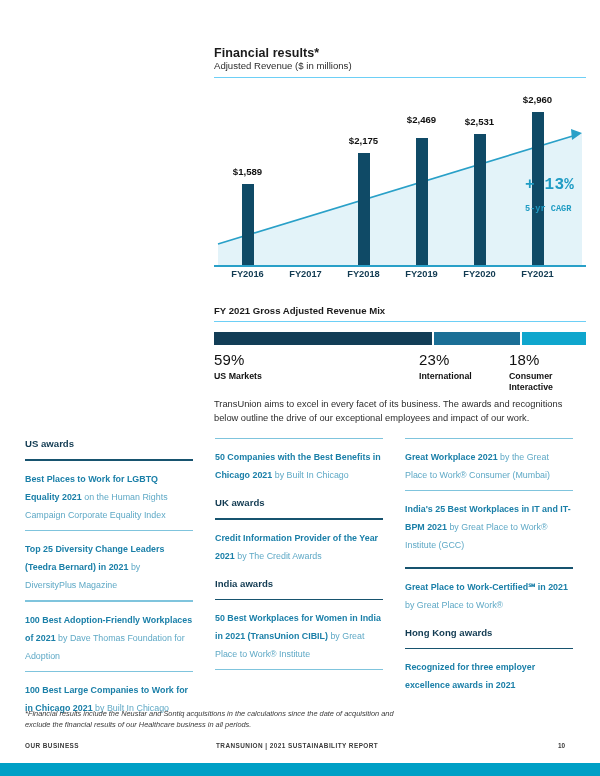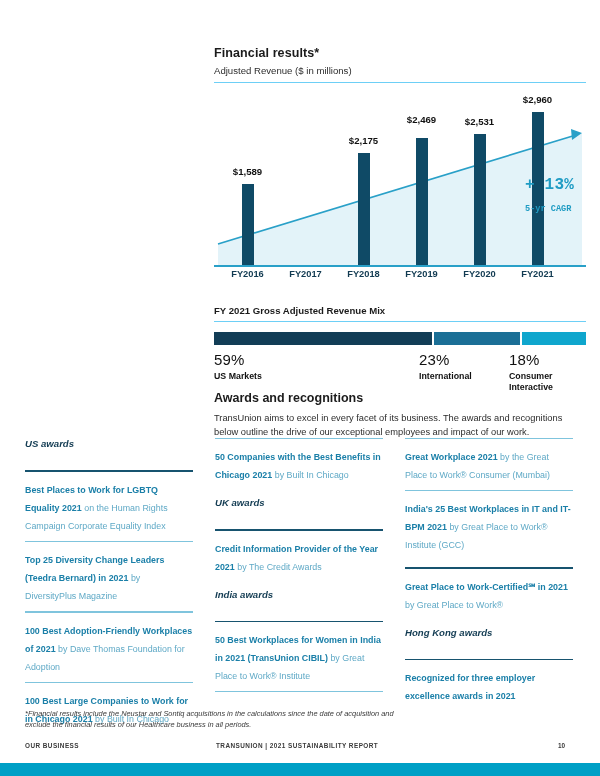--- a/index.html
+++ b/index.html
@@ -6,21 +6,21 @@
   body{
     width:600px;height:776px;background:#ffffff;
     font-family:"Liberation Sans", sans-serif;
     color:#1b1b1b;position:relative;overflow:hidden;
   }
   .page{position:absolute;inset:0;}
 
   
   .fin{position:absolute;left:214px;top:46px;width:372px;}
   .fin-title{font-size:12.5px;font-weight:bold;color:#1b1b1b;letter-spacing:.1px;}
-  .fin-sub{font-size:9.6px;color:#2d2d2d;margin-top:5px;}
+  .fin-sub{font-size:9.6px;color:#2d2d2d;}
   .rule-lt{height:1px;background:#6dcff6;margin-top:6px;width:100%;}
 
   
   .chart{position:absolute;left:214px;top:88px;width:372px;height:205px;}
   .plot{position:absolute;left:0;top:0;width:372px;height:205px;}
   .axis{position:absolute;left:0;bottom:26px;width:372px;height:1.6px;background:#29a0c8;}
   .bars{position:absolute;left:0;bottom:27.6px;width:372px;height:160px;}
   .bar-wrap{position:absolute;bottom:0;width:55px;text-align:center;}
   .bar{width:12px;margin:0 auto;background:#0f4a66;}
   .bar-lbl{position:absolute;left:50%;transform:translateX(-50%);
@@ -46,21 +46,21 @@
   .awh{position:absolute;left:214px;top:391px;width:372px;}
   .awh-title{font-size:12.5px;font-weight:bold;color:#1b1b1b;}
   .awh-body{font-size:9.3px;color:#2d2d2d;line-height:1.55;margin-top:6px;}
 
   
   .cols{position:absolute;left:0;top:438px;width:600px;height:260px;}
   .col{position:absolute;top:0;width:168px;}
   .col1{left:25px;}
   .col2{left:215px;}
   .col3{left:405px;}
-  .grp-head{font-size:9.6px;font-weight:bold;color:#123b52;padding-bottom:21px;font-style:italic;}
+  .grp-head{font-size:9.6px;font-weight:bold;color:#123b52;padding-bottom:10px;}
   .hr-dark{height:1.6px;background:#17536f;}
   .hr-light{height:1px;background:#7fc4dd;}
   .award{padding:7px 0 8px 0;}
   .a-name{font-size:8.9px;font-weight:bold;color:#1a7fa8;line-height:1.45;}
   .a-by{font-size:8.9px;font-weight:normal;color:#5fa9c6;line-height:1.45;}
   .spacer{height:7px;}
 
   
   .footnote{position:absolute;left:25px;top:708px;width:370px;
             font-size:7.4px;font-style:italic;color:#3a3a3a;line-height:1.55;}
@@ -149,21 +149,20 @@
       </div>
       <div class="leg" style="left:295px;">
         <div class="leg-pct">18%</div>
         <div class="leg-lab" style="white-space:pre-line;">Consumer
 Interactive</div>
       </div>
     </div>
   </div>
 
   <div class="awh">
-    <div class="awh-title">Awards and recognitions</div>
     <div class="awh-body">TransUnion aims to excel in every facet of its business. The awards and recognitions below outline the drive of our exceptional employees and impact of our work.</div>
   </div>
 
   <div class="cols">
     <div class="col col1">
         <div class="grp-head">US awards</div>
         <div class="hr-dark"></div>
         <div class="award"><span class="a-name">Best Places to Work for LGBTQ Equality 2021</span><span class="a-by"> on the Human Rights Campaign Corporate Equality Index</span></div>
         <div class="hr-light"></div>
         <div class="award"><span class="a-name">Top 25 Diversity Change Leaders (Teedra Bernard) in 2021</span><span class="a-by"> by DiversityPlus Magazine</span></div>

